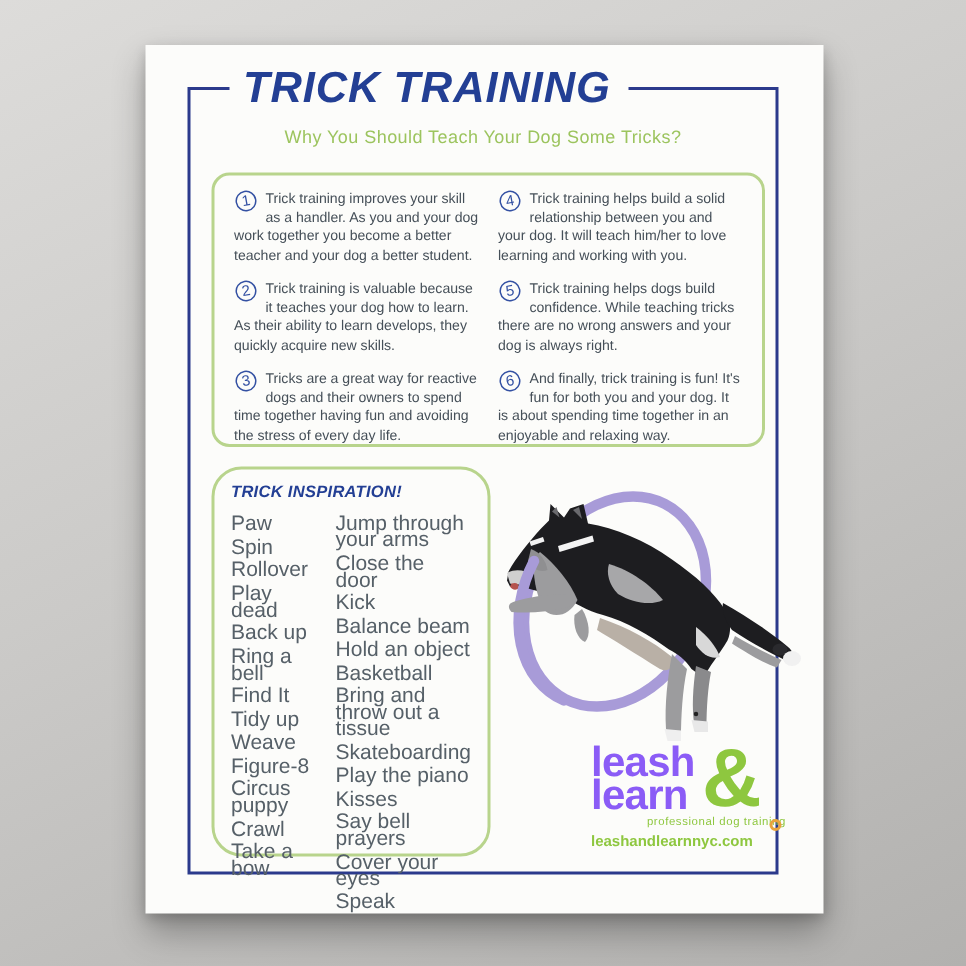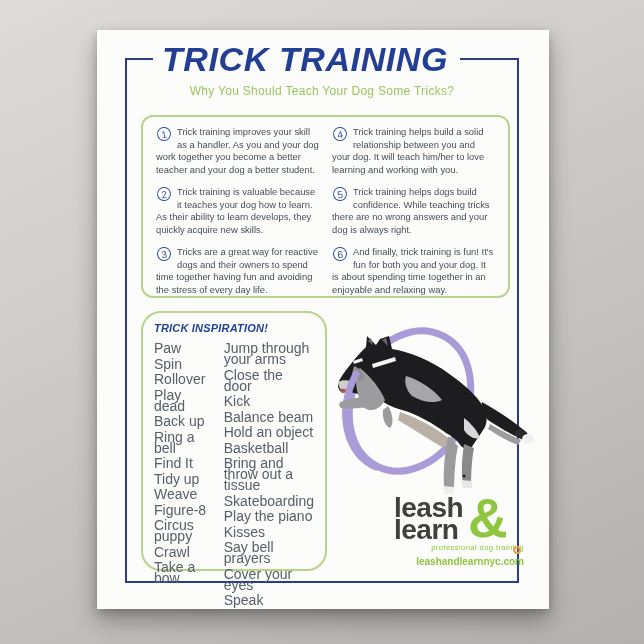--- a/index.html
+++ b/index.html
@@ -13,21 +13,21 @@
     background:#fcfcfa;
     box-shadow:0 12px 22px rgba(0,0,0,0.30), 0 3px 8px rgba(0,0,0,0.18);
   }
   .frame {
     position:absolute; left:28px; top:28px; width:394px; height:525px;
     border:2px solid #2b3a8c;
   }
   .title {
     position:absolute; top:-17px; left:26px; height:32px; line-height:32px;
     background:#fcfcfa; padding:0 12px 0 9px;
-    font-size:34px; font-weight:bold; font-style:italic; letter-spacing:0.6px;
+    font-size:29px; font-weight:bold; font-style:italic; letter-spacing:0.6px;
     color:#233f94; white-space:nowrap;
   }
   .subtitle {
     position:absolute; top:24px; left:0; width:100%; text-align:center;
     font-size:12px; color:#9cc45e; letter-spacing:0.3px; font-weight:normal;
   }
   .reasons {
     position:absolute; left:14px; top:55px; width:369px; height:183px;
     border:2px solid #b8d48c; border-radius:12px;
     padding:9px 13px 0 13px; display:flex; gap:13px;
@@ -46,31 +46,31 @@
   .insp-heading {
     font-size:11px; font-weight:bold; font-style:italic; color:#233f94;
     letter-spacing:0.2px; margin-bottom:9px;
   }
   .insp-cols { display:flex; gap:8px; }
   .icol-left { width:80px; }
   .icol-right { flex:1; }
   .insp-item { font-size:14px; line-height:11px; color:#566068; margin-bottom:4.5px; }
   .dog-svg { position:absolute; left:205px; top:263px; width:212px; height:200px; overflow:visible; }
   .logo { position:absolute; left:267px; top:437px; width:130px; }
-  .logo-words { color:#404040; font-weight:bold; font-size:28px; line-height:22px; letter-spacing:-0.5px; }
+  .logo-words { color:#8b5cf6; font-weight:bold; font-size:28px; line-height:22px; letter-spacing:-0.5px; }
   .logo-amp {
     position:absolute; left:74px; top:-6px; color:#8ec73f; font-size:55px;
     font-weight:bold; line-height:55px;
   }
   .logo-clip {
     position:absolute; left:119px; top:49px; width:8px; height:8px;
     border:2px solid #e8a33d; border-radius:50%;
   }
   .logo-tagline { margin-top:2px; color:#8ec73f; font-size:7.6px; letter-spacing:0.4px;text-align:right; }
-  .logo-site { margin-top:4px; width:130px; text-align:right; color:#8ec73f; font-size:10px; font-weight:bold; }
+  .logo-site { margin-top:4px; width:130px; text-align:left; color:#8ec73f; font-size:10px; font-weight:bold; }
 </style>
 </head>
 <body>
 
 <div class="stage">
   <div class="poster">
     <div class="frame">
 
       <div class="title">TRICK TRAINING</div>
       <div class="subtitle">Why You Should Teach Your Dog Some Tricks?</div>

